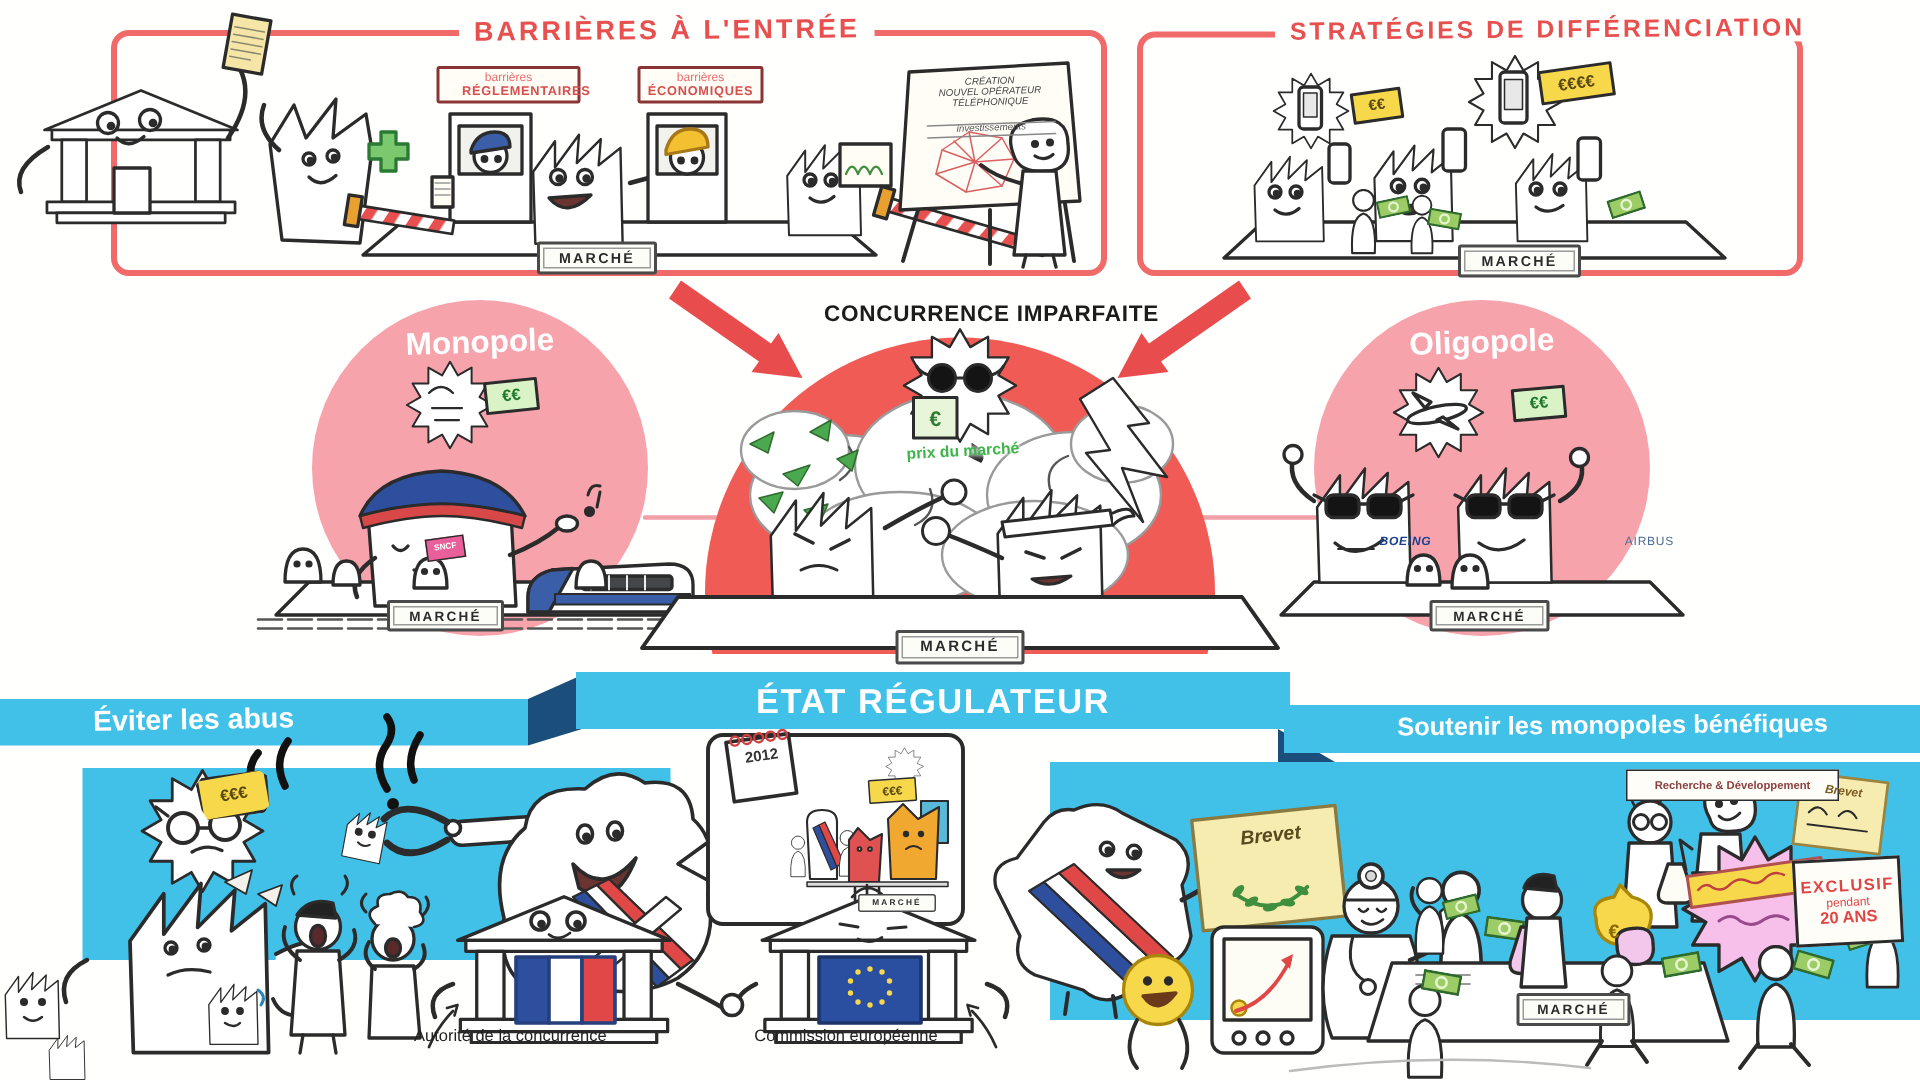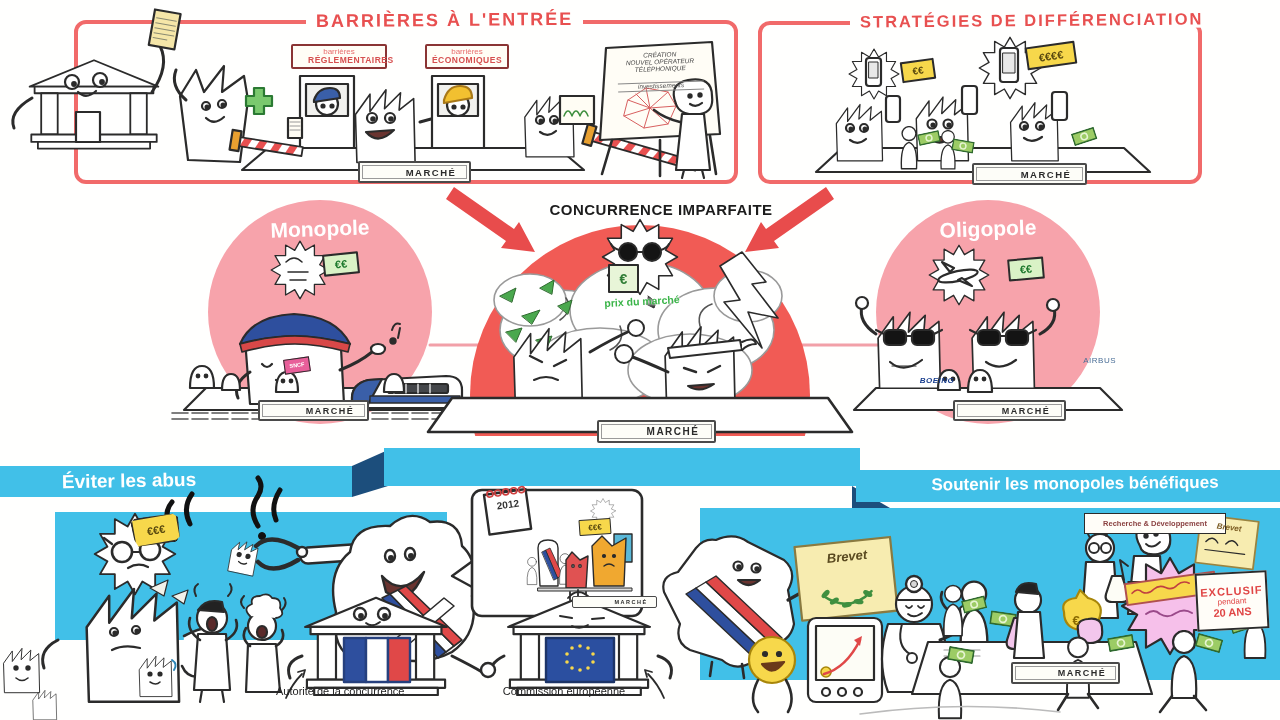--- a/index.html
+++ b/index.html
@@ -6,21 +6,21 @@
   .stage{position:relative;width:1280px;height:720px;background:#fffffe;overflow:hidden;
          font-family:"Liberation Sans",sans-serif;}
   .stage svg{position:absolute;left:0;top:0;}
   svg *{stroke-linejoin:round;stroke-linecap:round;}
   .txt{position:absolute;line-height:1.05;}
   .ctr{text-align:center;display:flex;align-items:center;justify-content:center;flex-direction:column;}
   .boxtitle{color:#e85050;font-weight:bold;letter-spacing:2px;background:#fffffe;padding:0 10px;
             white-space:nowrap;transform:rotate(-0.5deg);}
   .plaque{position:absolute;background:#fdfdf8;border:2px solid #4a4a4a;border-radius:2px;
           box-shadow:inset 0 0 0 2px #fdfdf8,inset 0 0 0 3px #9a9a9a;color:#2b2b2b;font-weight:bold;
-          letter-spacing:1.5px;display:flex;align-items:center;justify-content:center;padding-left:33px;}
+          letter-spacing:1.5px;display:flex;align-items:center;justify-content:center;}
   .tag{position:absolute;border:2px solid #2b2b2b;font-weight:bold;display:flex;align-items:center;
        justify-content:center;border-radius:1px;}
   .tag.yellow{background:#f7d84b;color:#5a4a10;}
   .tag.green{background:#d9f2c6;color:#1f7a2e;}
   .bsign{position:absolute;background:#fffdf6;border:2px solid #8a3434;border-radius:2px;
          color:#e86e6e;text-align:center;line-height:1.15;padding:1px 2px;}
   .bsign .l2{display:block;color:#d64f4f;font-weight:bold;letter-spacing:0.5px;}
   .bandtxt{position:absolute;color:#fff;font-weight:bold;white-space:nowrap;}
   .whitecard{position:absolute;background:#fffdf8;border:2px solid #2b2b2b;}
 </style>
@@ -701,24 +701,25 @@
 <div class="txt ctr" style="left:556px;top:202px;width:210px;font-size:15px;font-weight:bold;color:#1c1c1c;letter-spacing:0.5px;white-space:nowrap;">CONCURRENCE IMPARFAITE</div>
 <div class="txt ctr" style="left:918px;top:218px;width:140px;font-size:21px;font-weight:bold;color:#fff;transform:rotate(-2deg);">Oligopole</div>
 
 <div class="tag green" style="left:323px;top:253px;width:32px;height:18px;font-size:11px;transform:rotate(-6deg);">€€</div>
 <div class="txt" style="left:284px;top:358px;width:24px;height:13px;background:#e85f9a;color:#fff;font-size:5.5px;font-weight:bold;text-align:center;line-height:13px;transform:rotate(-8deg);border:1px solid #2b2b2b;">SNCF</div>
 
 <div class="tag" style="left:608px;top:264px;width:27px;height:25px;font-size:14px;background:#e8f5d8;color:#2f7d35;">€</div>
 <div class="txt" style="left:586px;top:296px;width:112px;font-size:10.5px;font-weight:bold;color:#3cb54a;text-align:center;transform:rotate(-3deg);text-shadow:0 0 3px #fff,0 0 3px #fff;">prix du marché</div>
 
 <div class="tag green" style="left:1008px;top:258px;width:32px;height:18px;font-size:11px;transform:rotate(-5deg);">€€</div>
-<div class="txt" style="left:906px;top:357px;width:62px;font-size:8px;font-weight:bold;font-style:italic;color:#1a3f8f;text-align:center;letter-spacing:0.5px;margin-top:20px;">BOEING</div>
+<div class="txt" style="left:906px;top:357px;width:62px;font-size:8px;font-weight:bold;font-style:italic;color:#1a3f8f;text-align:center;letter-spacing:0.5px;">BOEING</div>
 <div class="txt" style="left:1056px;top:357px;width:60px;font-size:8px;font-weight:normal;color:#4a6e96;text-align:right;letter-spacing:0.5px;">AIRBUS</div>
 
 <div class="bandtxt" style="left:62px;top:470px;font-size:19px;transform:rotate(-1deg);">Éviter les abus</div>
+<div class="bandtxt" style="left:400px;top:454px;width:444px;text-align:center;font-size:23px;letter-spacing:1px;">ÉTAT RÉGULATEUR</div>
 <div class="bandtxt" style="left:880px;top:474px;width:390px;text-align:center;font-size:17px;transform:rotate(-0.5deg);">Soutenir les monopoles bénéfiques</div>
 
 <div class="tag yellow" style="left:132px;top:515px;width:44px;height:26px;font-size:11px;transform:rotate(-10deg);clip-path:polygon(0 14%,10% 0,90% 6%,100% 20%,96% 86%,82% 100%,8% 94%,2% 70%);">€€€</div>
 
 <div class="txt" style="left:490px;top:500px;width:36px;font-size:10px;font-weight:bold;color:#333;text-align:center;transform:rotate(-8deg);">2012</div>
 <div class="tag yellow" style="left:579px;top:519px;width:30px;height:14px;font-size:8px;transform:rotate(-4deg);border-width:1.5px;">€€€</div>
 
 <div class="txt" style="left:276px;top:686px;width:200px;font-size:11px;color:#222;text-align:left;">Autorité de la concurrence</div>
 <div class="txt" style="left:474px;top:686px;width:180px;font-size:11px;color:#222;text-align:center;">Commission européenne</div>
 

